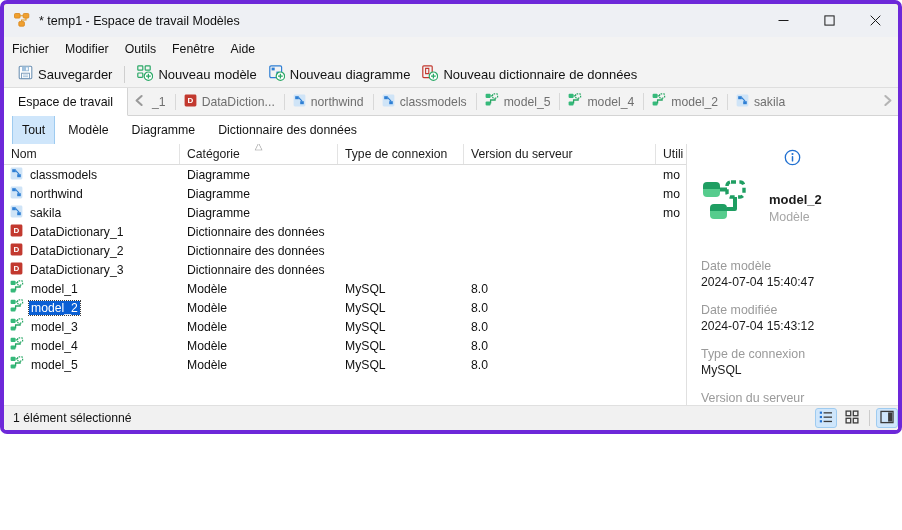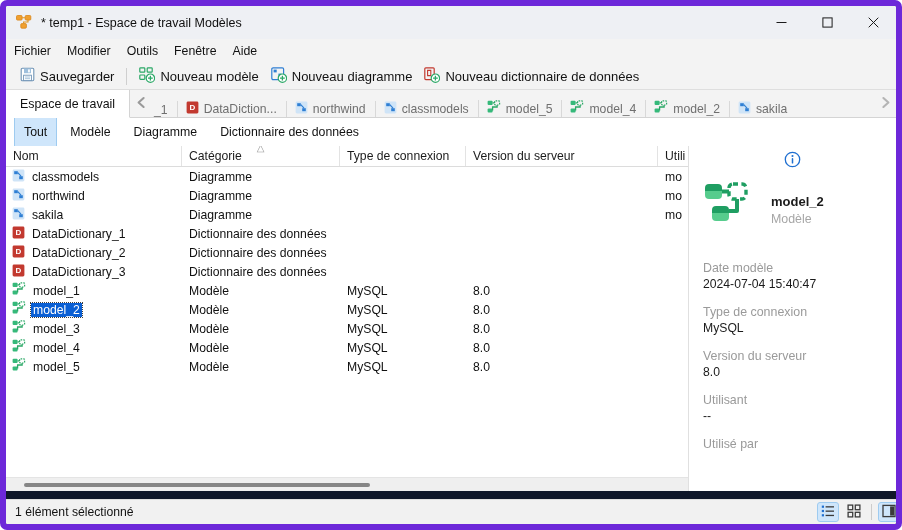--- a/index.html
+++ b/index.html
@@ -7,23 +7,23 @@
     margin: 0; padding: 0;
     width: 902px; height: 530px;
     overflow: hidden;
     font-family: "Liberation Sans", sans-serif;
     font-size: 12px;
     color: #1a1a1a;
     background: #ffffff;
   }
   #app {
     position: relative;
-    width: 902px; height: 530px;
-    background: #0f172a;
-    border: 6px solid #6d28d9;
+    width: 902px; height: 434px;
+    background: #fde047;
+    border: 4px solid #6d28d9;
     border-radius: 7px;
     overflow: hidden;
   }
 
   
   .titlebar {
     height: 33px;
     background: #eef0f4;
     display: flex;
     align-items: center;
@@ -99,21 +99,21 @@
     padding: 0 14px;
     background: #ffffff;
     font-size: 12.4px;
     color: #101010;
     border-right: 1px solid #d4d4d4;
     border-bottom: 1px solid #ffffff;
     margin-bottom: -1px;
     white-space: nowrap;
   }
   .tab-scroll-wrap {
-    flex: 1; display: flex; align-items: flex-end;
+    flex: 1; display: flex; align-items: center;
     overflow: hidden; background: #f3f3f3;
   }
   .tab-nav {
     width: 22px; display: flex; align-items: center; justify-content: center;
     color: #8a8a8a; background: #f3f3f3;
     flex: 0 0 auto;
   }
   .tab {
     display: flex; align-items: center; gap: 5px;
     padding: 0 9px 0 8px;
@@ -724,20 +724,24 @@
           <span class="dh-type">Modèle</span>
         </div>
       </div>
 
       <div class="dfields">
         <div class="dfield">
           <div class="dlabel">Date modèle</div>
           <div class="dvalue">2024-07-04 15:40:47</div>
         </div>
         <div class="dfield">
+          <div class="dlabel">Date modifiée</div>
+          <div class="dvalue">2024-07-04 15:43:12</div>
+        </div>
+        <div class="dfield">
           <div class="dlabel">Type de connexion</div>
           <div class="dvalue">MySQL</div>
         </div>
         <div class="dfield">
           <div class="dlabel">Version du serveur</div>
           <div class="dvalue">8.0</div>
         </div>
         <div class="dfield">
           <div class="dlabel">Utilisant</div>
           <div class="dvalue">--</div>

